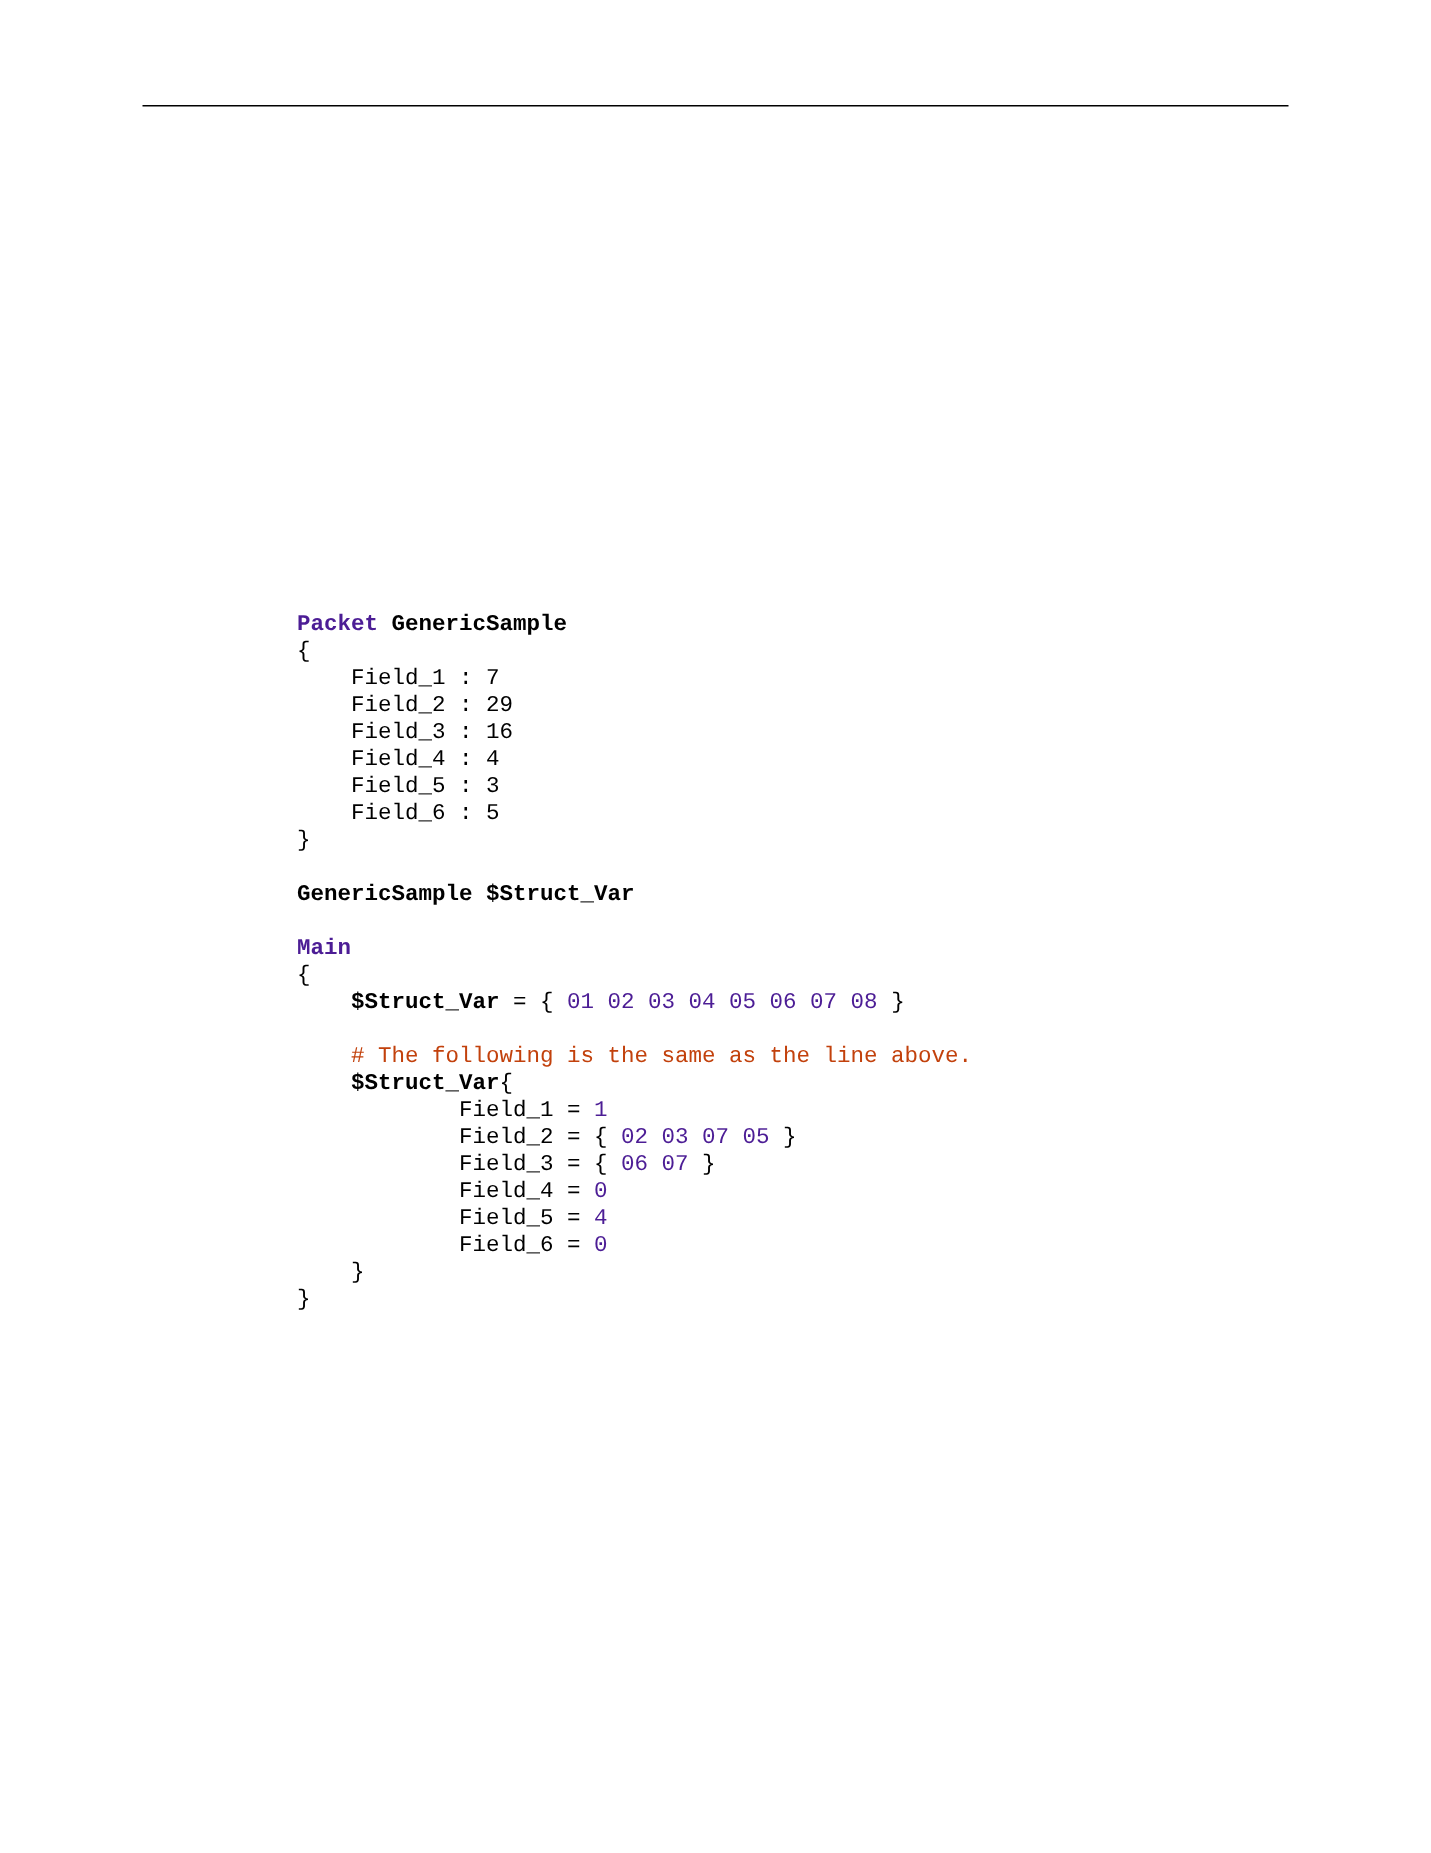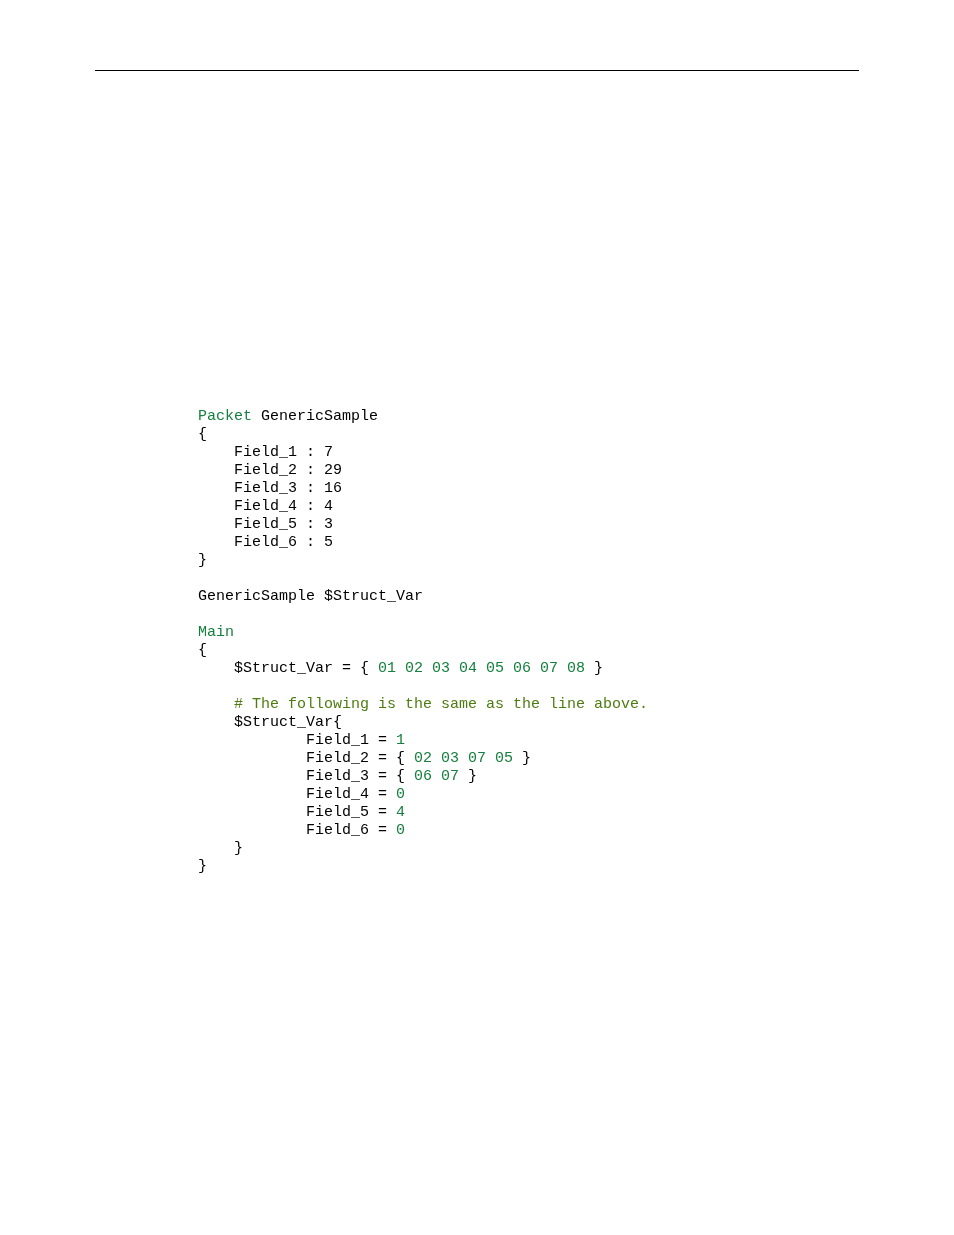--- a/index.html
+++ b/index.html
@@ -18,24 +18,24 @@
     left: 95px;
     right: 95px;
     border-top: 1px solid #000;
   }
   .content {
     position: absolute;
     top: 390px;
     left: 198px;
     white-space: pre;
   }
-  .kw-blue { color: #15803d; font-weight: normal; }
-  .bold { font-weight: normal; }
-  .red { color: #15803d; }
-  .green { color: #4d7c0f; }
+  .kw-blue { color: #4c1d95; font-weight: bold; }
+  .bold { font-weight: bold; }
+  .red { color: #4c1d95; }
+  .green { color: #c2410c; }
 </style>
 </head>
 <body>
 
 <div class="hr"></div>
 
 <div class="content">
 <span class="kw-blue">Packet</span> <span class="bold">GenericSample</span>
 <span>{</span>
 <span>    Field_1 : 7</span>

